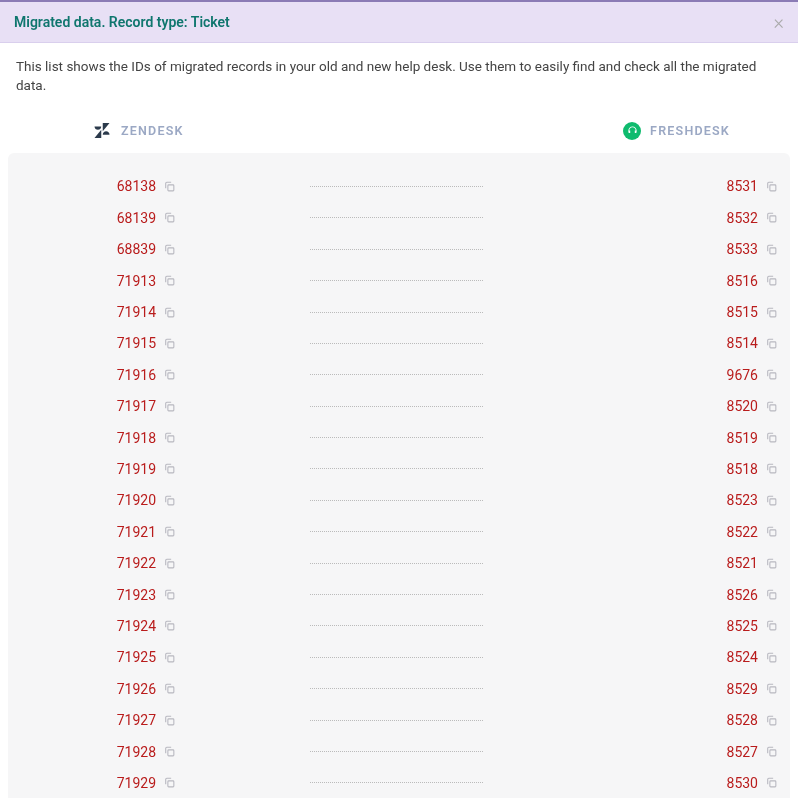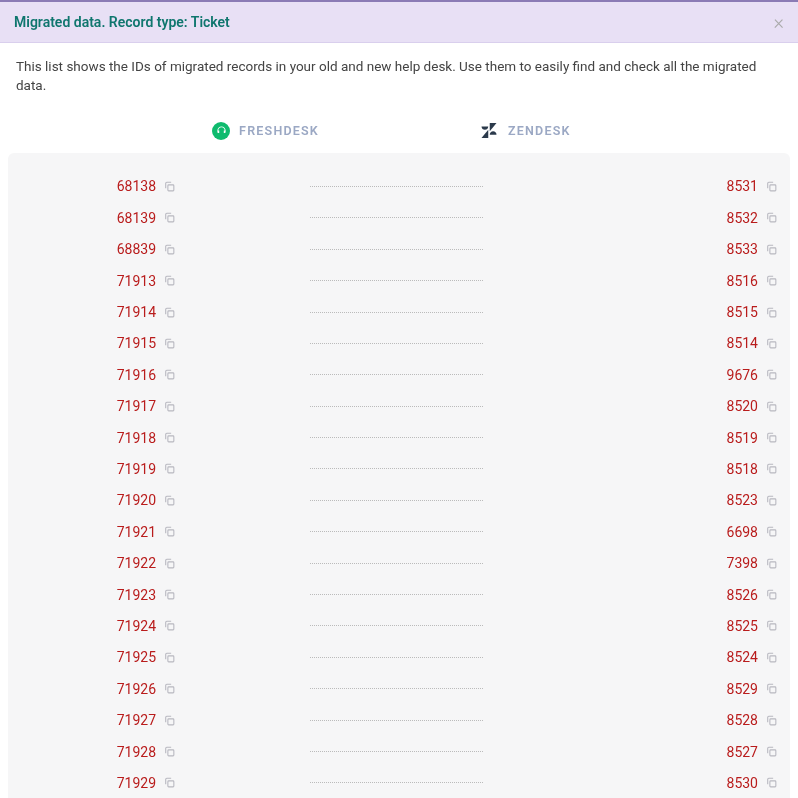--- a/index.html
+++ b/index.html
@@ -131,39 +131,39 @@
 <body>
 
 <div class="header">
   <span class="header-title">Migrated data. Record type: Ticket</span>
   <span class="close-btn">×</span>
 </div>
 
 <div class="description">This list shows the IDs of migrated records in your old and new help desk. Use them to easily find and check all the migrated data.</div>
 
 <div class="tabs">
-  <div class="tab tab-freshdesk">
-    <span class="freshdesk-logo">
-      <svg width="11" height="11" viewBox="0 0 24 24">
-        <path fill="#fff" d="M12 3 C7 3 3 7 3 12 L3 15 C3 16.5 4 17.5 5.5 17.5 L7 17.5 L7 12 L5 12 C5 8 8 5 12 5 C16 5 19 8 19 12 L17 12 L17 17.5 L18.5 17.5 C20 17.5 21 16.5 21 15 L21 12 C21 7 17 3 12 3 Z"></path>
-      </svg>
-    </span>
-    <span class="tab-label">FRESHDESK</span>
-  </div>
   <div class="tab tab-zendesk">
     <span class="zendesk-logo">
       <svg width="20" height="15" viewBox="0 0 26 20">
         <path fill="#2b3a4b" d="M12 4.5 C12 7 10 9 7.5 9 C5 9 3 7 3 4.5 L12 4.5 Z"></path>
         <path fill="#2b3a4b" d="M12 20 L3 20 L12 9 Z"></path>
         <path fill="#2b3a4b" d="M14 0 L23 0 L14 11 Z"></path>
         <path fill="#2b3a4b" d="M14 15.5 C14 13 16 11 18.5 11 C21 11 23 13 23 15.5 L14 15.5 Z"></path>
       </svg>
     </span>
     <span class="tab-label">ZENDESK</span>
   </div>
+  <div class="tab tab-freshdesk">
+    <span class="freshdesk-logo">
+      <svg width="11" height="11" viewBox="0 0 24 24">
+        <path fill="#fff" d="M12 3 C7 3 3 7 3 12 L3 15 C3 16.5 4 17.5 5.5 17.5 L7 17.5 L7 12 L5 12 C5 8 8 5 12 5 C16 5 19 8 19 12 L17 12 L17 17.5 L18.5 17.5 C20 17.5 21 16.5 21 15 L21 12 C21 7 17 3 12 3 Z"></path>
+      </svg>
+    </span>
+    <span class="tab-label">FRESHDESK</span>
+  </div>
 </div>
 
 <div class="data-panel">
   <div id="rows-container">
   <div class="row">
     <div class="cell-left">
       <span class="id-link">68138</span>
       <span class="copy-icon">
         <svg viewBox="0 0 24 24" fill="none" stroke="currentColor" stroke-width="2">
           <rect x="9" y="9" width="11" height="11" rx="1.5"></rect>
@@ -408,21 +408,21 @@
       <span class="id-link">71921</span>
       <span class="copy-icon">
         <svg viewBox="0 0 24 24" fill="none" stroke="currentColor" stroke-width="2">
           <rect x="9" y="9" width="11" height="11" rx="1.5"></rect>
           <path d="M5 15 L5 6 C5 5 5.8 4 7 4 L15 4"></path>
         </svg>
       </span>
     </div>
     <div class="cell-divider"></div>
     <div class="cell-right">
-      <span class="id-link">6698</span>
+      <span class="id-link">8522</span>
       <span class="copy-icon">
         <svg viewBox="0 0 24 24" fill="none" stroke="currentColor" stroke-width="2">
           <rect x="9" y="9" width="11" height="11" rx="1.5"></rect>
           <path d="M5 15 L5 6 C5 5 5.8 4 7 4 L15 4"></path>
         </svg>
       </span>
     </div>
   </div>
 
   <div class="row">
@@ -430,21 +430,21 @@
       <span class="id-link">71922</span>
       <span class="copy-icon">
         <svg viewBox="0 0 24 24" fill="none" stroke="currentColor" stroke-width="2">
           <rect x="9" y="9" width="11" height="11" rx="1.5"></rect>
           <path d="M5 15 L5 6 C5 5 5.8 4 7 4 L15 4"></path>
         </svg>
       </span>
     </div>
     <div class="cell-divider"></div>
     <div class="cell-right">
-      <span class="id-link">7398</span>
+      <span class="id-link">8521</span>
       <span class="copy-icon">
         <svg viewBox="0 0 24 24" fill="none" stroke="currentColor" stroke-width="2">
           <rect x="9" y="9" width="11" height="11" rx="1.5"></rect>
           <path d="M5 15 L5 6 C5 5 5.8 4 7 4 L15 4"></path>
         </svg>
       </span>
     </div>
   </div>
 
   <div class="row">

